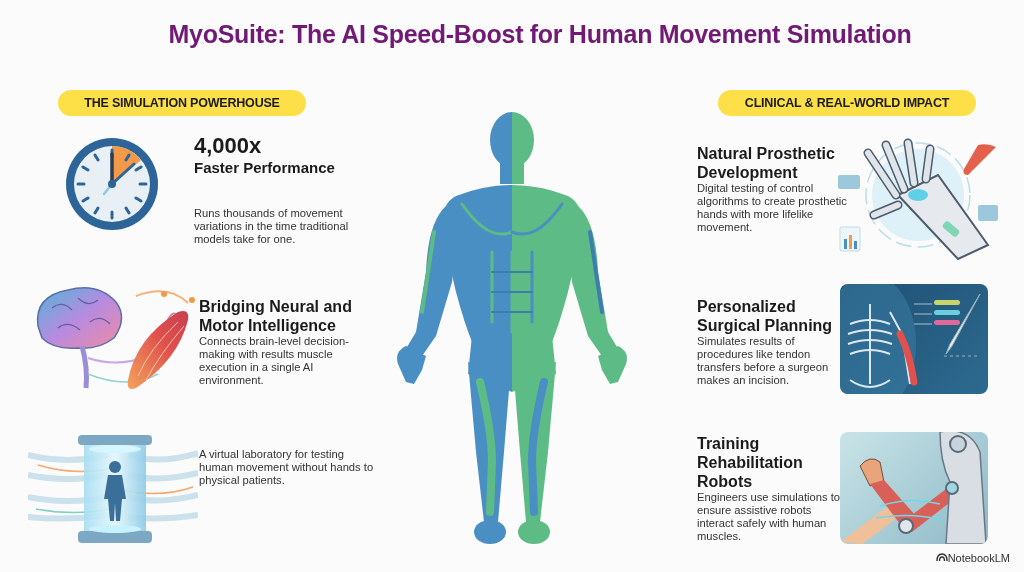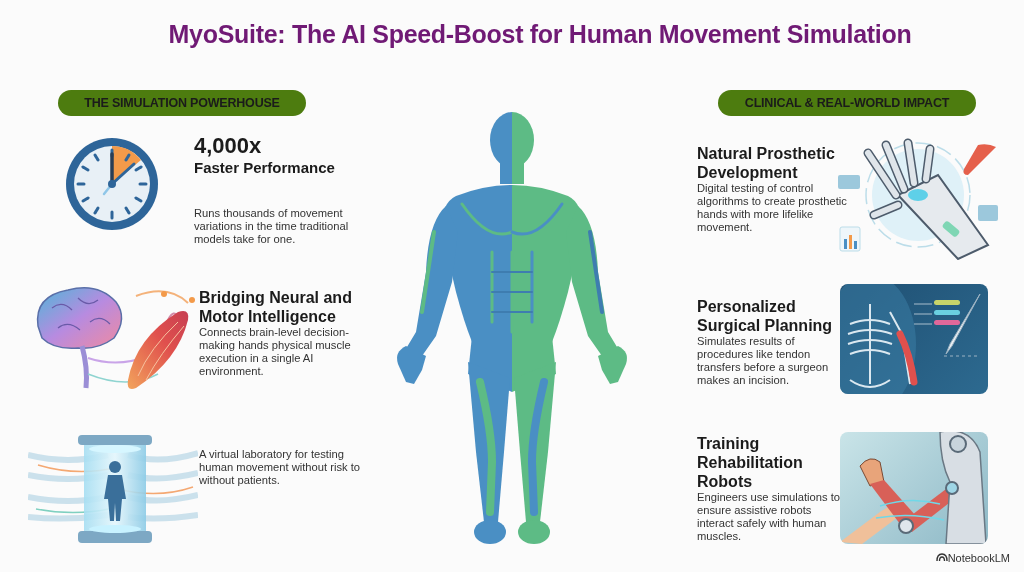--- a/index.html
+++ b/index.html
@@ -11,21 +11,21 @@
       position: relative;
     }
     .title {
       position: absolute; left: 0; top: 20px; width: 1024px;
       text-align: center; font-size: 25px; font-weight: bold; letter-spacing: -0.3px;
       color: #701a75;
       margin-left: 28px;
     }
     .pill {
       position: absolute; top: 90px; height: 26px;
-      background: #4d7c0f; border-radius: 13px;
+      background: #fde047; border-radius: 13px;
       font-size: 12.5px; font-weight: bold; color: #1b1b1b;
       display: flex; align-items: center; justify-content: center;
       letter-spacing: -0.2px;
     }
     .pill.left { left: 58px; width: 248px; }
     .pill.right { left: 718px; width: 258px; }
 
     .feature { position: absolute; }
     .feature h2 { font-size: 16px; font-weight: bold; line-height: 19px; color: #1b1b1b; }
     .feature h2.big { font-size: 22px; line-height: 24px; }
@@ -99,23 +99,23 @@
     <path d="M150 40 Q146 30 140 42" fill="none" stroke="#d48aa8" stroke-width="2"></path>
     <path d="M10 48 Q6 18 40 12 Q70 4 88 24 Q100 40 86 60 Q70 72 50 70 Q26 72 14 60 Z" fill="url(#brainG)" stroke="#5a6fa8" stroke-width="1.5"></path>
     <path d="M24 30 Q34 22 44 32 M50 20 Q60 30 70 22 M30 50 Q40 42 52 52 M62 44 Q72 36 82 46" fill="none" stroke="#6a5aa8" stroke-width="1.3"></path>
     <path d="M54 68 Q60 90 58 110" fill="none" stroke="#9b8ed6" stroke-width="5"></path>
     <path d="M60 80 Q90 90 120 78" fill="none" stroke="#c9a4e8" stroke-width="2"></path>
     <path d="M60 96 Q100 112 130 96" fill="none" stroke="#8fd4d0" stroke-width="1.5"></path>
     <path d="M100 102 Q108 60 150 34 Q162 30 160 42 Q150 82 108 110 Q98 114 100 102 Z" fill="url(#muscG)"></path>
     <path d="M110 98 Q122 70 150 44 M118 102 Q132 76 156 48" stroke="#f7c3a0" stroke-width="1" fill="none"></path>
   </svg>
 </div>
-<div class="feature" style="left:199px; top:288px; width:180px;">
+<div class="feature" style="left:199px; top:297px; width:180px;">
   <h2>Bridging Neural and Motor Intelligence</h2>
-  <p>Connects brain-level decision-making hands physical muscle execution in a single AI environment.</p>
+  <p>Connects brain-level decision-making with results muscle execution in a single AI environment.</p>
 </div>
 
 <div class="icon-box" style="left:28px; top:425px; width:170px; height:125px;">
   <svg width="170" height="125" viewBox="0 0 170 125">
     <defs>
       <linearGradient id="tubeG" x1="0" y1="0" x2="1" y2="0">
         <stop offset="0" stop-color="#a6def2"></stop>
         <stop offset="0.5" stop-color="#e3f6fc"></stop>
         <stop offset="1" stop-color="#8ccbe6"></stop>
       </linearGradient>
@@ -128,21 +128,21 @@
     <rect x="50" y="10" width="74" height="10" rx="4" fill="#7da8c4"></rect>
     <rect x="56" y="20" width="62" height="88" fill="url(#tubeG)" opacity="0.9"></rect>
     <rect x="50" y="106" width="74" height="12" rx="4" fill="#7da8c4"></rect>
     <ellipse cx="87" cy="24" rx="26" ry="4" fill="#d6f6ff"></ellipse>
     <ellipse cx="87" cy="104" rx="26" ry="4" fill="#c8f2ff"></ellipse>
     <circle cx="87" cy="42" r="6" fill="#3a6f9a"></circle>
     <path d="M80 50 L94 50 L98 74 L94 74 L92 96 L88 96 L87 78 L86 96 L82 96 L80 74 L76 74 Z" fill="#3a6f9a"></path>
   </svg>
 </div>
 <div class="feature" style="left:199px; top:448px; width:180px;">
-  <p>A virtual laboratory for testing human movement without risk to without patients.</p>
+  <p>A virtual laboratory for testing human movement without hands to physical patients.</p>
 </div>
 
 <div class="icon-box" style="left:392px; top:112px; width:240px; height:445px;">
   <svg width="240" height="445" viewBox="0 0 240 445">
     <defs>
       <clipPath id="leftHalf">
           <rect x="0" y="0" width="120" height="445"></rect>
         </clipPath>
       <clipPath id="rightHalf">
           <rect x="120" y="0" width="120" height="445"></rect>

